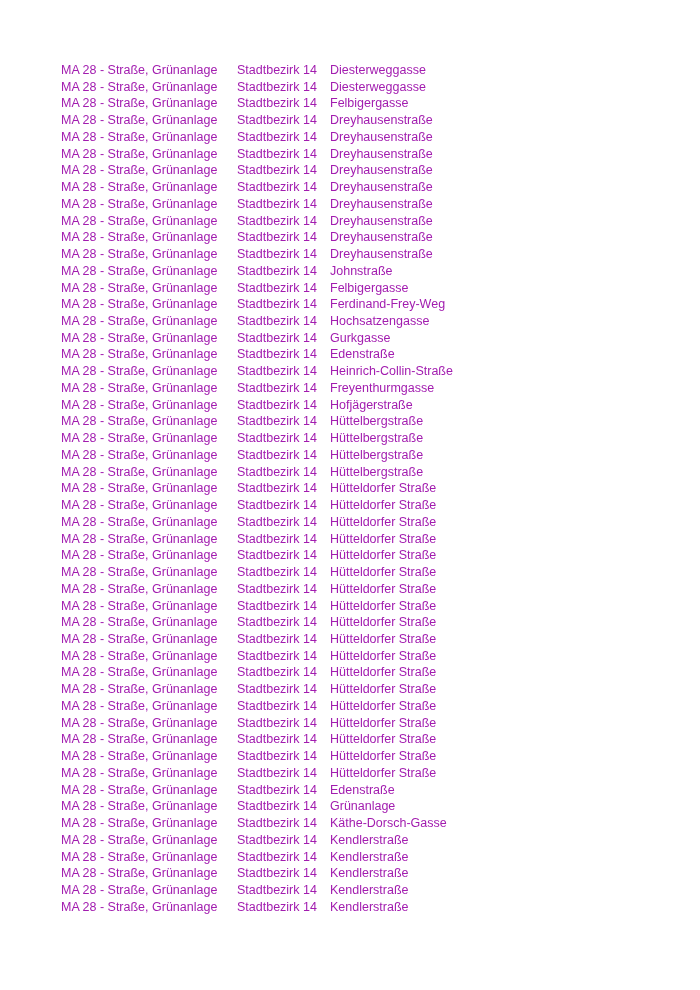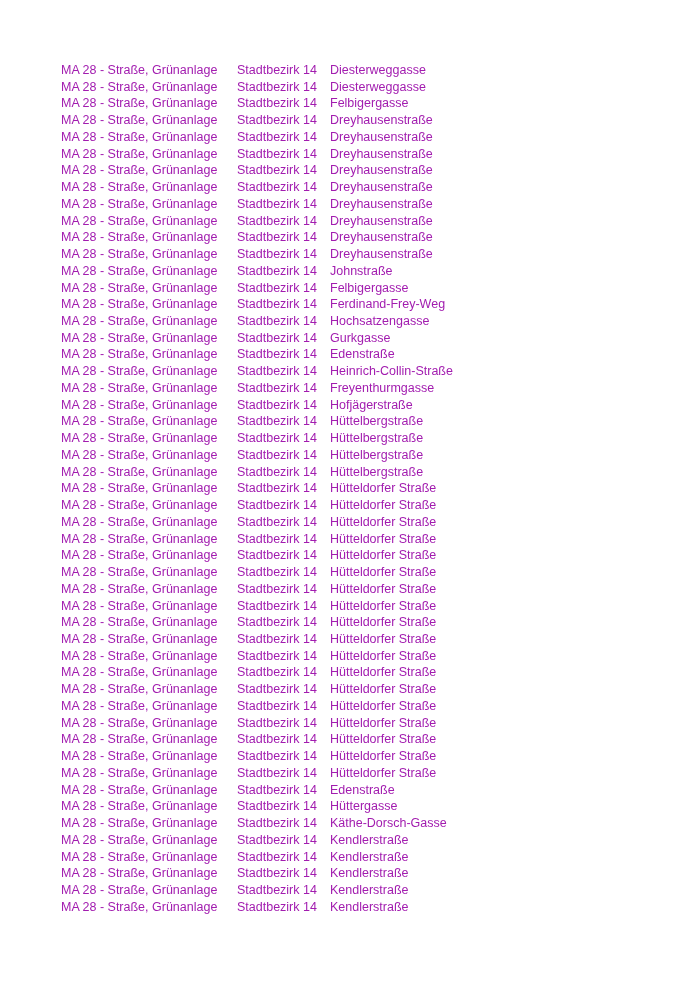--- a/index.html
+++ b/index.html
@@ -255,21 +255,21 @@
         <td class="col-2">Hütteldorfer Straße</td>
       </tr>
       <tr>
         <td class="col-0">MA 28 - Straße, Grünanlage</td>
         <td class="col-1">Stadtbezirk 14</td>
         <td class="col-2">Edenstraße</td>
       </tr>
       <tr>
         <td class="col-0">MA 28 - Straße, Grünanlage</td>
         <td class="col-1">Stadtbezirk 14</td>
-        <td class="col-2">Hüttergasse</td>
+        <td class="col-2">Grünanlage</td>
       </tr>
       <tr>
         <td class="col-0">MA 28 - Straße, Grünanlage</td>
         <td class="col-1">Stadtbezirk 14</td>
         <td class="col-2">Käthe-Dorsch-Gasse</td>
       </tr>
       <tr>
         <td class="col-0">MA 28 - Straße, Grünanlage</td>
         <td class="col-1">Stadtbezirk 14</td>
         <td class="col-2">Kendlerstraße</td>

